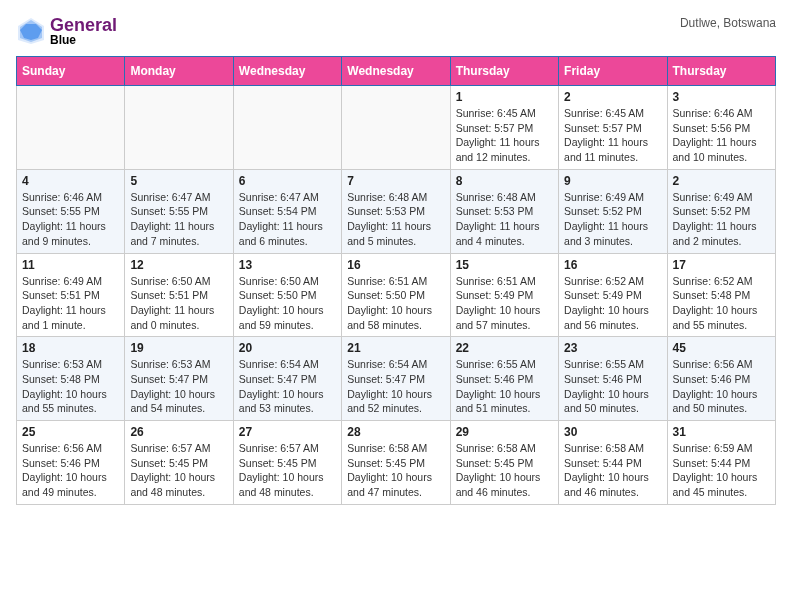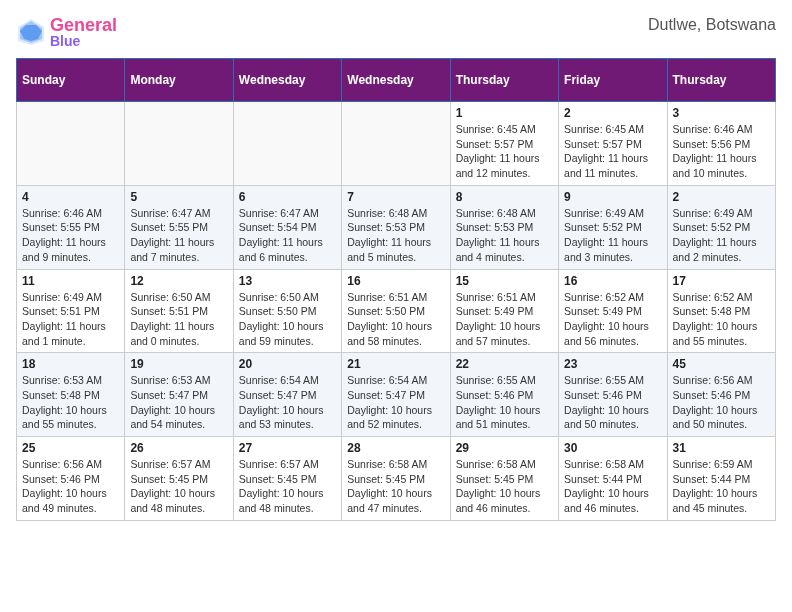--- a/index.html
+++ b/index.html
@@ -21,54 +21,54 @@
       align-items: center;
     }
     .logo-text {
       display: flex;
       flex-direction: column;
       line-height: 1;
     }
     .logo-general {
       font-size: 18px;
       font-weight: bold;
-      color: #ec4899;
+      color: #701a75;
     }
     .logo-blue {
-      font-size: 14px;
+      font-size: 12px;
       font-weight: bold;
-      color: #8b5cf6;
+      color: #000000;
     }
     .logo-icon {
       width: 30px;
       height: 30px;
       margin-right: 4px;
     }
     .title-block {
       text-align: right;
     }
     .month-title {
       font-size: 32px;
       font-weight: bold;
       color: #333;
     }
     .location-title {
-      font-size: 16px;
+      font-size: 12px;
       color: #555;
     }
     .calendar {
       width: 100%;
       border-collapse: collapse;
       font-size: 11px;
     }
     .calendar th {
-      background-color: #701a75;
+      background-color: #ec4899;
       color: #fff;
       text-align: left;
-      padding: 14px 5px;
+      padding: 7px 5px;
       font-size: 12px;
       border: 1px solid #2a6db5;
     }
     .calendar td {
       border: 1px solid #ccc;
       vertical-align: top;
       padding: 4px 5px;
       width: calc(100% / 7);
       min-height: 80px;
       background: #fff;

